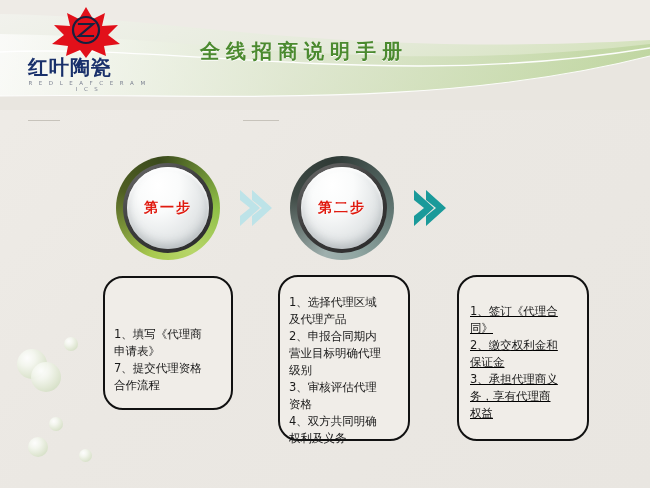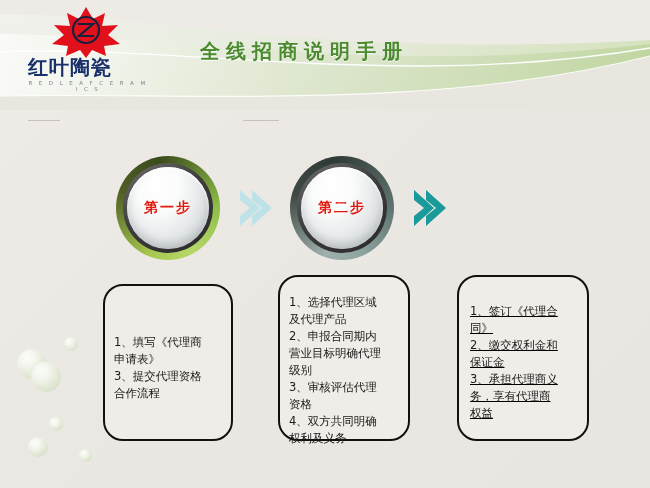--- a/index.html
+++ b/index.html
@@ -60,21 +60,21 @@
   
   .arrow{position:absolute;top:186px;width:40px;height:44px;}
   .a1{left:236px;}
   .a2{left:410px;}
 
   
   .box{position:absolute;background:#f0ede8;border:2.5px solid #111111;border-radius:20px;
     box-sizing:border-box;}
   .box p{margin:0;font-size:11.5px;line-height:17px;color:#1a1a1a;
     font-family:"DejaVu Sans","Liberation Sans",sans-serif;}
-  .b1{left:103px;top:276px;width:130px;height:157px;padding:48px 9px 0 9px;margin-top:8px;}
+  .b1{left:103px;top:276px;width:130px;height:134px;padding:48px 9px 0 9px;}
   .b2{left:278px;top:275px;width:132px;height:166px;padding:17px 8px 0 9px;}
   .b3{left:457px;top:275px;width:132px;height:166px;padding:26px 8px 0 11px;text-decoration:underline;}
 
   
   .bub{position:absolute;border-radius:50%;
     background:radial-gradient(circle at 34% 30%,#ffffff 0%,#f4f7ef 28%,#dfe7d2 62%,#cfdcbf 85%,rgba(207,220,191,0) 100%);
     opacity:.9;}
 </style>
 </head>
 <body>
@@ -141,21 +141,21 @@
     <path d="M16,4 L36,22 L16,40 L16,30 L26,22 L16,14 Z" fill="#bde3e8"></path>
   </svg>
   <svg class="arrow a2" viewBox="0 0 40 44">
     <path d="M4,4 L24,22 L4,40 L4,30 L14,22 L4,14 Z" fill="#1a9a9a"></path>
     <path d="M16,4 L36,22 L16,40 L16,30 L26,22 L16,14 Z" fill="#1a9a9a"></path>
   </svg>
 
   <div class="box b1">
     <p>1、填写《代理商</p>
     <p>申请表》</p>
-    <p>3、提交代理资格</p>
+    <p>7、提交代理资格</p>
     <p>合作流程</p>
   </div>
 
   <div class="box b2">
     <p>1、选择代理区域</p>
     <p>及代理产品</p>
     <p>2、申报合同期内</p>
     <p>营业目标明确代理</p>
     <p>级别</p>
     <p>3、审核评估代理</p>

